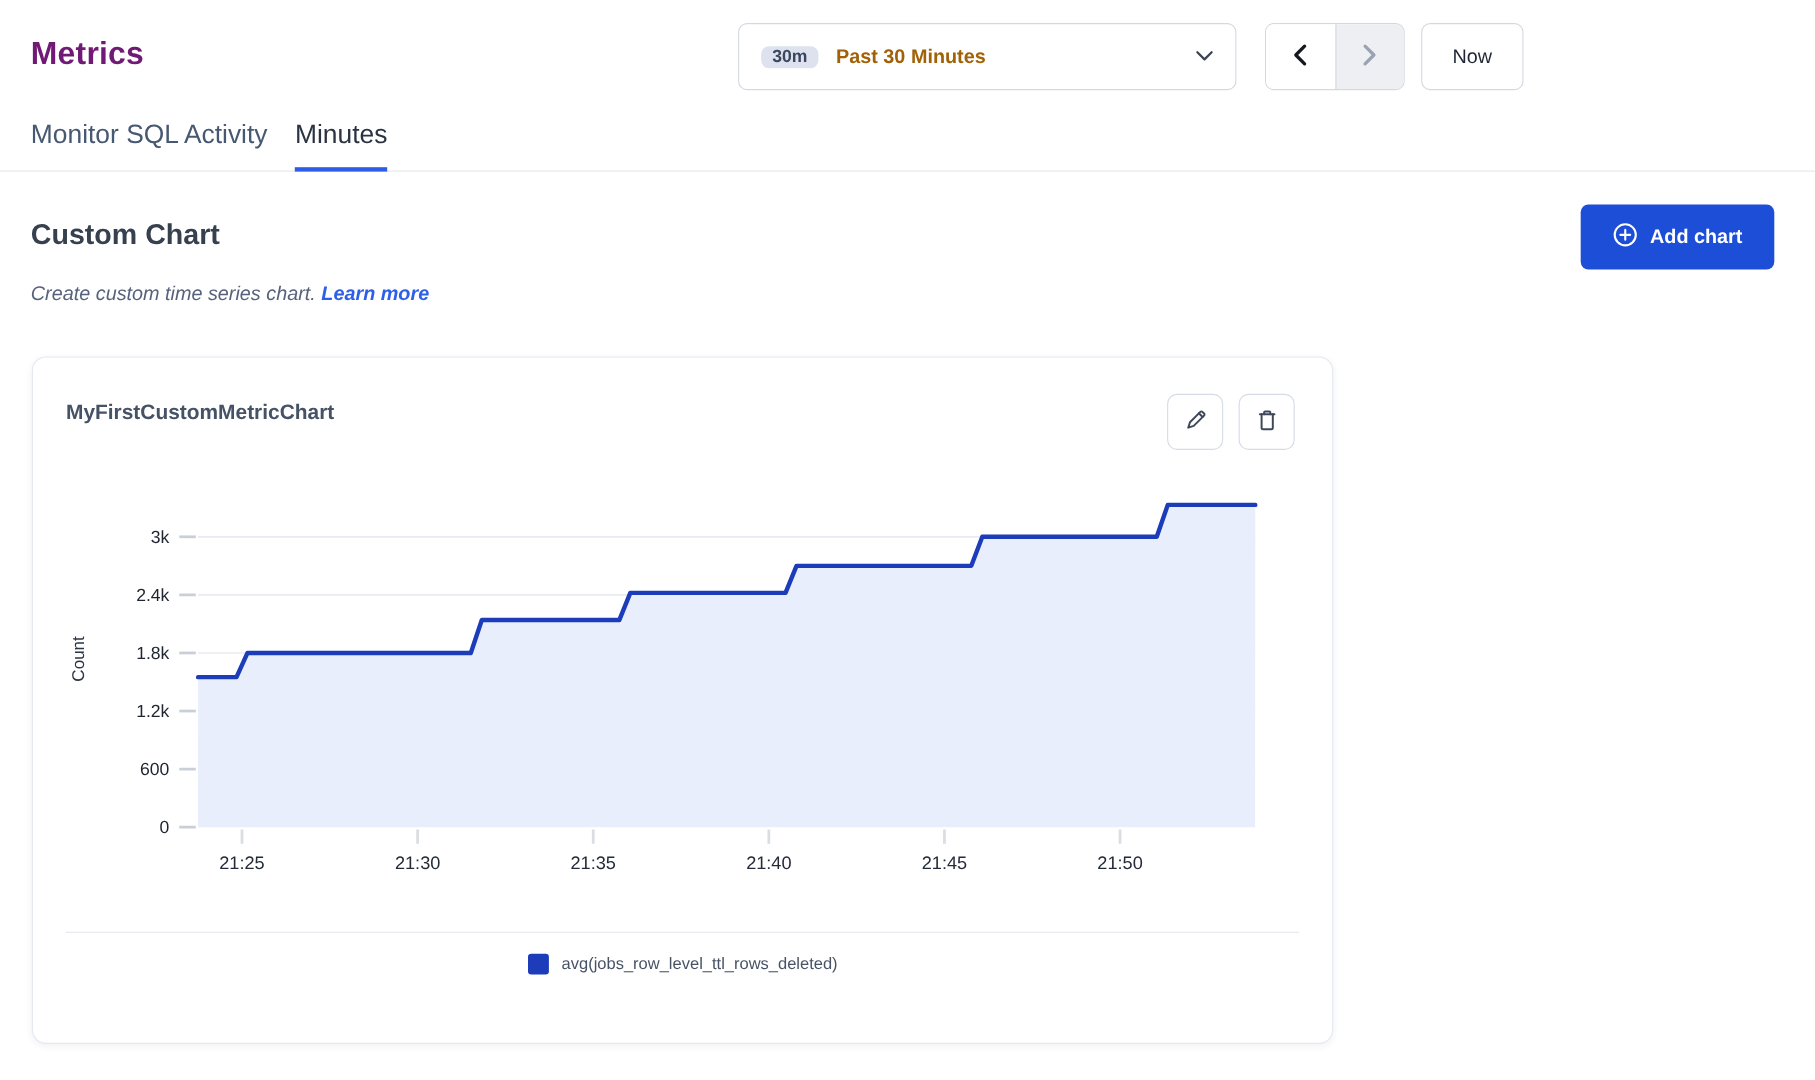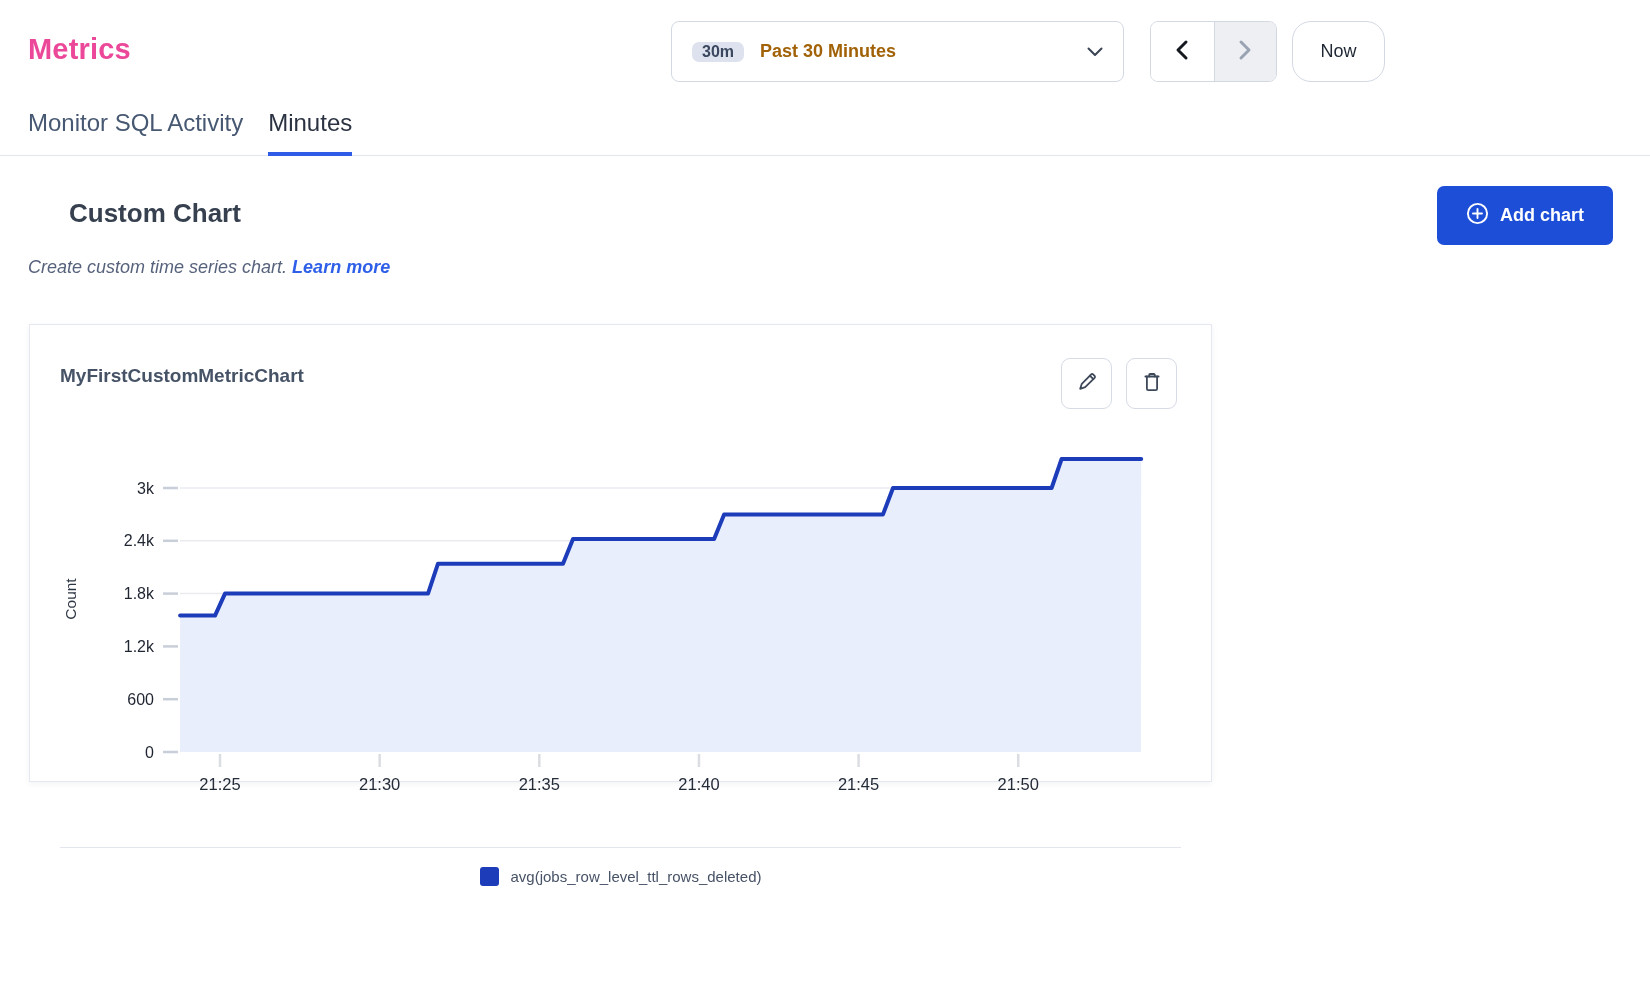--- a/index.html
+++ b/index.html
@@ -4,21 +4,21 @@
 <style>
   * { margin:0; padding:0; box-sizing:border-box; }
   html,body { background:#ffffff; }
   body {
     width:1650px; height:982px; position:relative;
     font-family:"Liberation Sans", sans-serif;
     color:#333c4a; overflow:hidden;
   }
 
   
-  .page-title { position:absolute; left:28px; top:33px; font-size:29px; font-weight:700; color:#ec4899; letter-spacing:.2px; }
+  .page-title { position:absolute; left:28px; top:33px; font-size:29px; font-weight:700; color:#701a75; letter-spacing:.2px; }
 
   .time-dropdown {
     position:absolute; left:671px; top:21px; width:453px; height:61px;
     border:1px solid #d3d9e3; border-radius:8px; background:#fff;
     display:flex; align-items:center; padding:0 20px; gap:16px; cursor:pointer;
   }
   .range-badge {
     background:#dde2ee; color:#3b475e; font-weight:700; font-size:16px;
     padding:2px 10px; border-radius:7px; line-height:1;
   }
@@ -28,53 +28,53 @@
   .arrow-group {
     position:absolute; left:1150px; top:21px; width:127px; height:61px;
     border:1px solid #d3d9e3; border-radius:8px; overflow:hidden;
     display:flex; background:#fff;
   }
   .arrow-btn { width:50%; height:100%; display:flex; align-items:center; justify-content:center; cursor:pointer; background:#fff; border:none; }
   .arrow-btn.next { background:#edeff3; border-left:1px solid #d3d9e3; cursor:default; }
 
   .now-btn {
     position:absolute; left:1292px; top:21px; width:93px; height:61px;
-    border:1px solid #d3d9e3; border-radius:19px; background:#fff;
+    border:1px solid #d3d9e3; border-radius:8px; background:#fff;
     font-family:inherit; font-size:18px; font-weight:500; color:#1f2734;
     display:flex; align-items:center; justify-content:center; cursor:pointer;
   }
 
   
   .tabs {
     position:absolute; left:0; right:0; top:107px;
     display:flex; gap:25px; padding-left:28px;
     border-bottom:1px solid #e3e7ed;
   }
   .tab {
     font-size:24px; color:#475872; padding:2px 0 15px;
     border-bottom:4px solid transparent; margin-bottom:-1px; cursor:pointer; white-space:nowrap;
   }
   .tab.active { color:#2b3342; border-bottom-color:#2e5ce6; }
 
   
-  .section-title { position:absolute; left:28px; top:198px; font-size:26px; font-weight:700; color:#36404f;margin-left:41px; }
+  .section-title { position:absolute; left:28px; top:198px; font-size:26px; font-weight:700; color:#36404f; }
   .section-desc { position:absolute; left:28px; top:257px; font-size:18px; color:#57627c;font-style:italic; }
   .learn-more { color:#2d5fe8; font-weight:700; text-decoration:none; cursor:pointer; }
 
   .add-chart-btn {
     position:absolute; left:1437px; top:186px; width:176px; height:59px;
     background:#1d4ed8; border:none; border-radius:7px; cursor:pointer;
     display:flex; align-items:center; justify-content:center; gap:11px;
     font-family:inherit; color:#fff; font-size:18px; font-weight:700;
   }
 
   
   .card {
-    position:absolute; left:29px; top:324px; width:1183px; height:458px;
-    background:#fff; border:1px solid #e5e8f0; border-radius:0;
+    position:absolute; left:29px; top:324px; width:1183px; height:625px;
+    background:#fff; border:1px solid #e5e8f0; border-radius:13px;
     box-shadow:0 2px 6px rgba(40,50,80,.06);
   }
   .card-title { position:absolute; left:30px; top:40px; font-size:19px; font-weight:700; color:#465266; }
   .card-actions { position:absolute; right:34px; top:33px; display:flex; gap:14px; }
   .icon-btn {
     width:51px; height:51px; background:#fff; border:1px solid #d6dbe5; border-radius:9px;
     display:flex; align-items:center; justify-content:center; cursor:pointer;
   }
   .icon-btn svg { stroke:#3d4859; }
 

